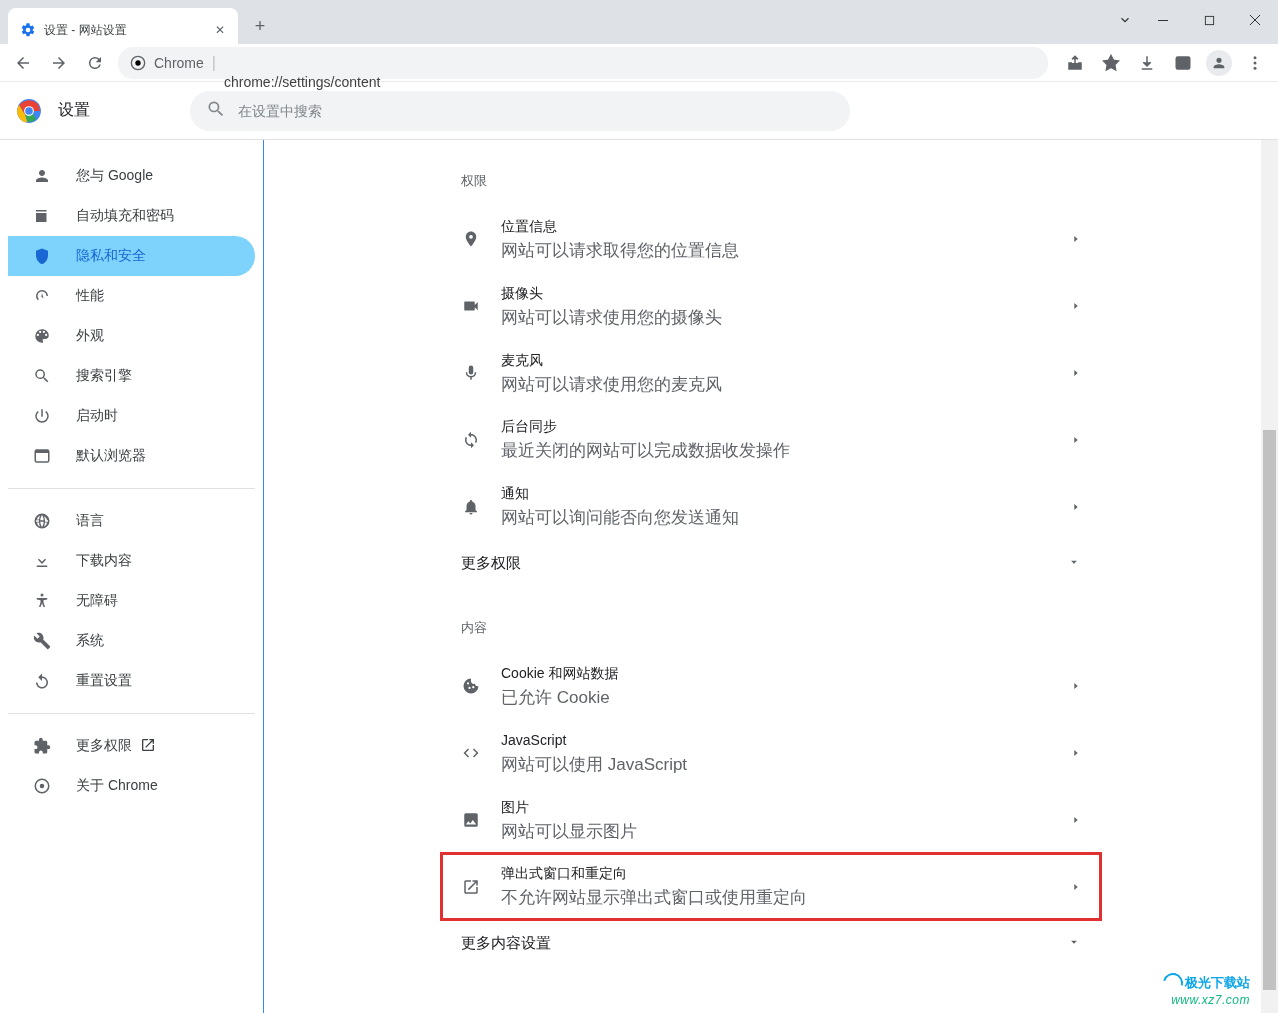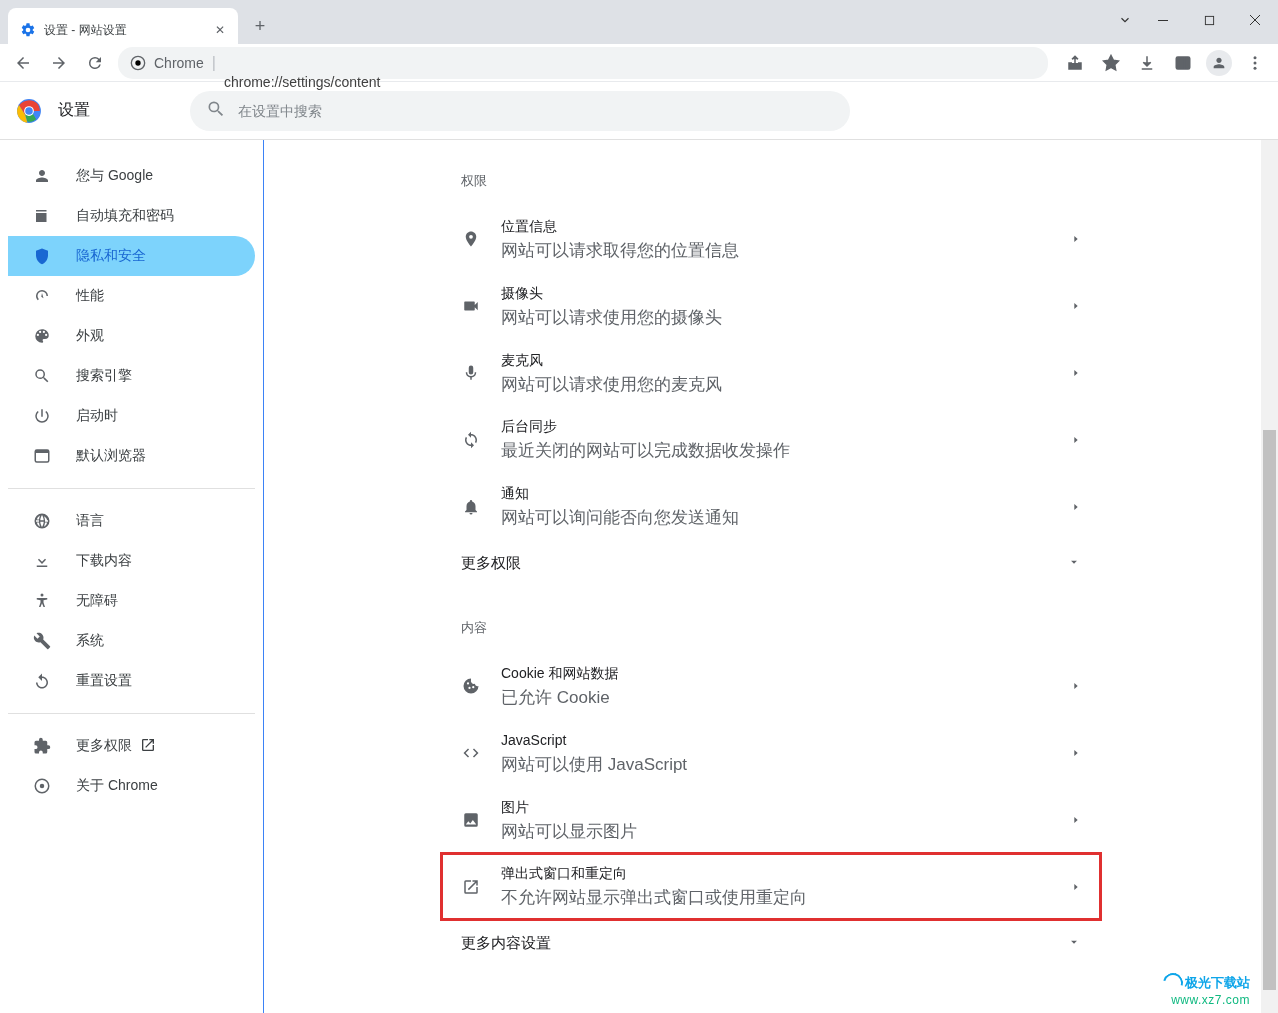--- a/index.html
+++ b/index.html
@@ -68,21 +68,21 @@
     .svg-xs { width: 10px; height: 10px; fill: currentColor; }
 
     
     .fake-scrollbar { position: absolute; right: 0; top: 0; width: 17px; height: 100%; background: #f1f1f1; }
     .fake-thumb { position: absolute; right: 2px; width: 13px; background: #c1c1c1; top: 290px; height: 560px; }
 
     .avatar-circle { width: 26px; height: 26px; border-radius: 50%; background: #e8eaed; display: flex; align-items: center; justify-content: center; font-size: 14px; color: #5f6368; }
 
     .watermark { position: absolute; right: 28px; bottom: 6px; display: flex; flex-direction: column; align-items: flex-end; pointer-events: none; font-family: Arial, sans-serif; }
     .watermark-top { font-size: 13px; color: #0ea5e9; display: flex; align-items: center; gap: 2px; font-weight: bold; }
-    .watermark-bottom { font-size: 12px; color: #10b981; letter-spacing: 0.5px; }
+    .watermark-bottom { font-size: 12px; color: #10b981; letter-spacing: 0.5px; font-style: italic; }
     .wm-swirl { width: 20px; height: 20px; border: 2px solid #0ea5e9; border-left-color: transparent; border-bottom-color: transparent; border-radius: 50%; transform: rotate(-30deg); }
   </style>
 </head>
 <body>
 
 <div class="viewport">
 
   <div class="titlebar">
     <div class="tab">
       <span class="tab-favicon">

